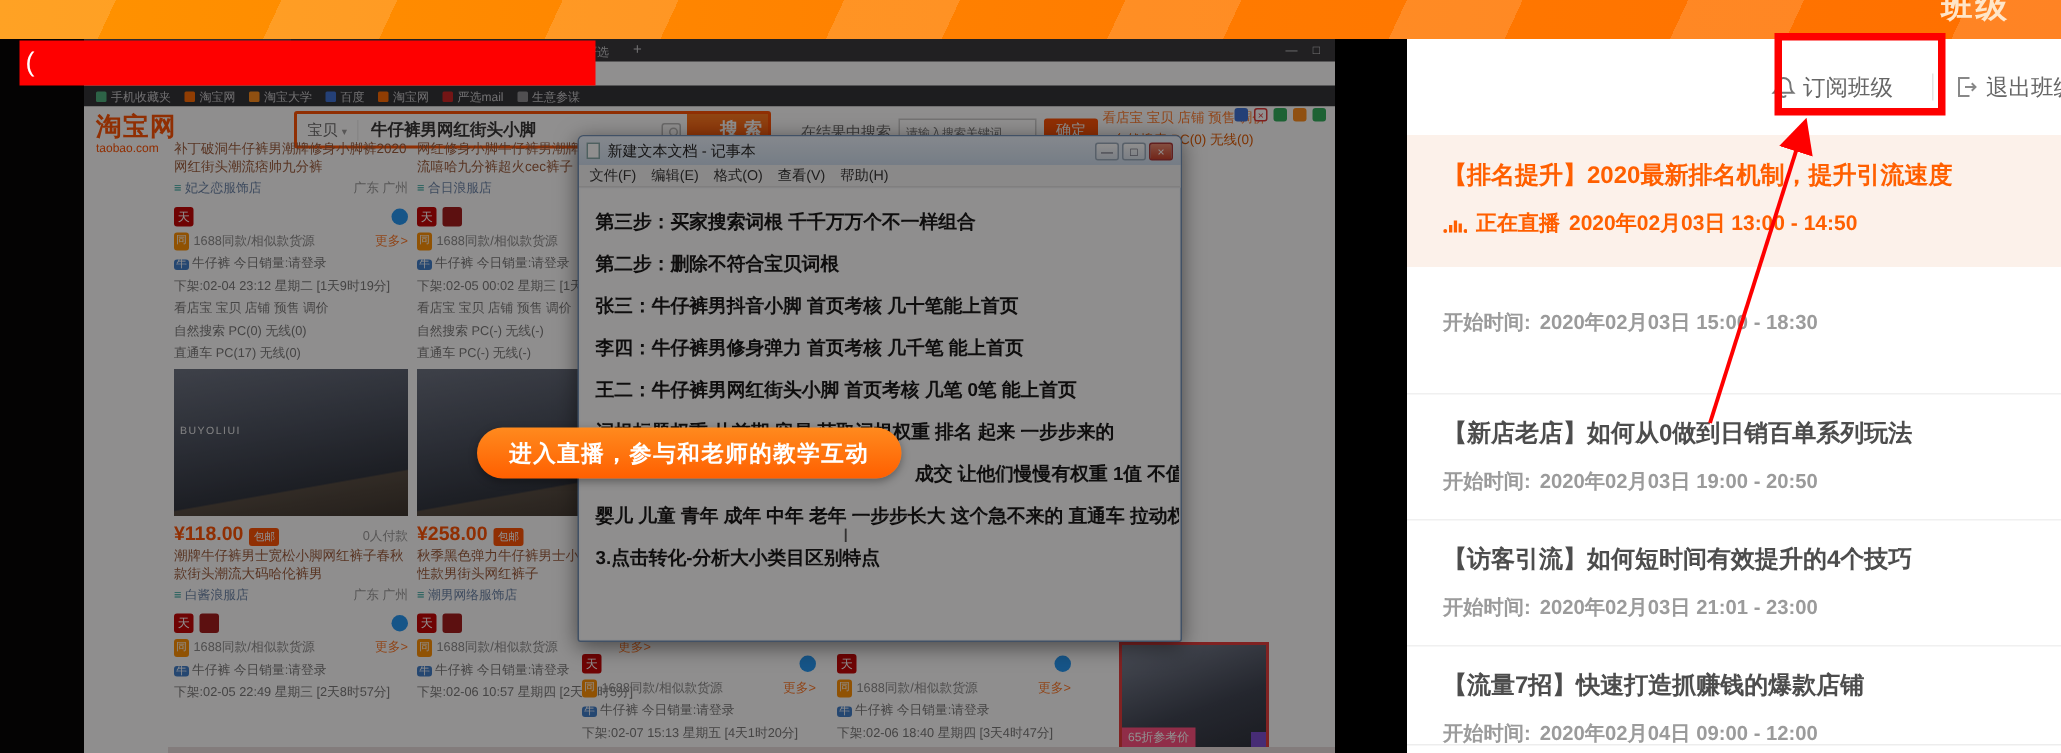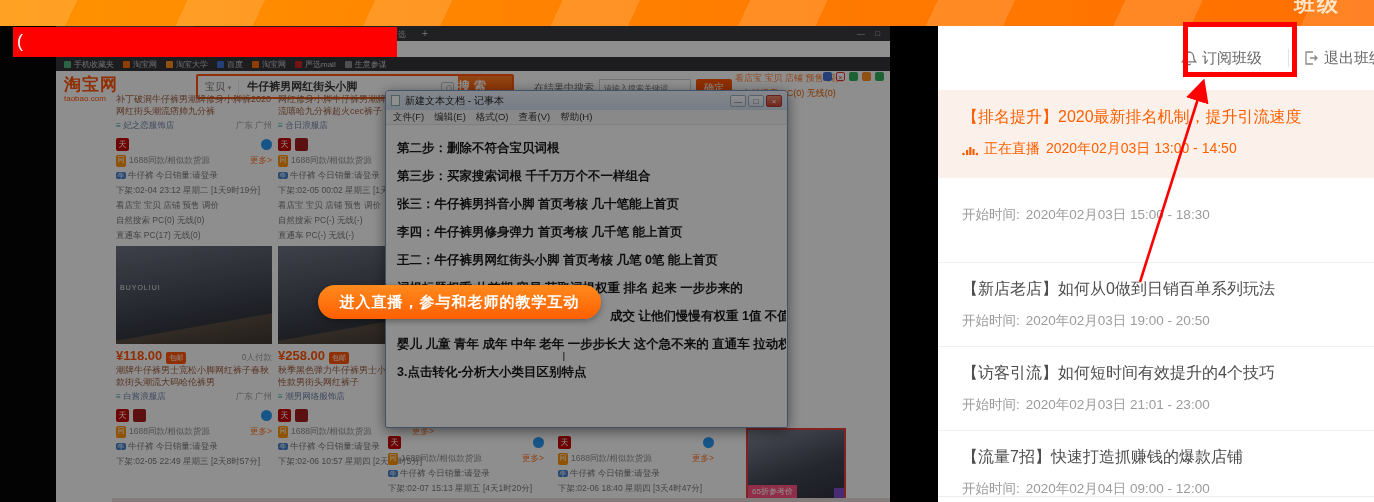--- a/index.html
+++ b/index.html
@@ -40,21 +40,21 @@
   
   .tblogo { position:absolute; left:8px; top:2px; }
   .tblogo .l1 { color:#ff5000; font-size:17px; font-weight:bold; letter-spacing:1px; }
   .tblogo .l2 { color:#ff5000; font-size:8px; margin-top:-2px; }
   .searchwrap { position:absolute; left:140px; top:3px; width:318px; height:25px; border:2px solid #ff5000; border-radius:2px; background:#fff; display:flex; align-items:center; }
   .cat { font-size:10px; color:#666; padding:0 7px; border-right:1px solid #eee; white-space:nowrap; }
   .cat .car { font-size:7px; color:#999; }
   .query { font-size:11px; color:#333; font-weight:bold; padding:0 8px; white-space:nowrap; overflow:hidden; flex:1; }
   .cam { width:13px; height:10px; border:1px solid #bbb; border-radius:2px; position:relative; margin-right:4px; flex:none; }
   .cam:after { content:""; position:absolute; left:3.5px; top:2px; width:4px; height:4px; border:1px solid #bbb; border-radius:50%; }
-  .sbtn { flex:none; width:54px; height:21px; background:linear-gradient(#ff7a1e,#ff5000); color:#fff; font-size:12px; font-weight:bold; text-align:left; line-height:21px; letter-spacing:4px;font-family:Liberation Serif, serif; }
+  .sbtn { flex:none; width:54px; height:21px; background:linear-gradient(#ff7a1e,#ff5000); color:#fff; font-size:12px; font-weight:bold; text-align:right; line-height:21px; letter-spacing:4px;font-family:Liberation Serif, serif; }
   .refine { position:absolute; left:478px; top:8px; display:flex; align-items:center; gap:5px; white-space:nowrap; }
   .refine .lbl { font-size:10px; color:#666; }
   .refine input { width:92px; height:18px; border:1px solid #ccc; font-size:8px; color:#aaa; padding:0 4px; }
   .refine .ok { width:36px; height:18px; background:#ff5000; color:#fff; font-size:10px; text-align:center; line-height:18px; border-radius:2px; }
   .plugrows { position:absolute; right:46px; top:1px; text-align:left; }
   .plugrows .r1 { font-size:9px; color:#ff7a2a; white-space:nowrap; }
   .plugrows .r2 { font-size:9px; color:#e05a00; white-space:nowrap; margin-top:2px; }
   .plugrows .r2:before { content:"●"; color:#d33; font-size:7px; margin-right:3px; }
 
   
@@ -116,21 +116,21 @@
   
   .panel { position:absolute; left:938px; top:26px; width:436px; height:476px; background:#fff; }
   .phead { position:absolute; left:0; top:0; width:436px; height:64px; display:flex; align-items:center; justify-content:flex-end; background:#fff; }
   .hbtn { display:flex; align-items:center; gap:5px; color:#666; font-size:15px; white-space:nowrap; }
   .hbtn svg { display:block; }
   .subscribe { margin-right:26px; }
   .hdivider { width:1px; height:18px; background:#e3e3e3; margin-right:14px; }
   .exit { margin-right:-10px; }
 
   .slist { position:absolute; left:0; top:64px; width:436px; }
-  .sitem { position:relative; height:84px; padding:16px 0 0 24px; }
+  .sitem { position:relative; height:84px; padding:16px 0 0 24px;font-weight:bold; }
   .sitem.live { height:88px; background:#fcf1ea; padding-top:17px; }
   .stitle { font-size:16px; color:#4d4d4d; white-space:nowrap; overflow:hidden; }
   .sitem.live .stitle { color:#ff5f00; }
   .stime { margin-top:12px; font-size:13.5px; color:#9b9b9b; display:flex; align-items:center; gap:6px; white-space:nowrap; }
   .sitem.live .stime { color:#ff5f00; font-size:14px; }
   .sep { border-top:1px solid #f0f0f0; }
   .endline { position:absolute; left:0; top:470px; width:436px; border-top:1px solid #ededed; }
 
   
   .redact { position:absolute; left:13px; top:27px; width:384px; height:30px; background:#fe0000; z-index:80;
@@ -357,22 +357,22 @@
         </span>
       </div>
       <div class="np-menu">
         <div>文件(F)</div>
         <div>编辑(E)</div>
         <div>格式(O)</div>
         <div>查看(V)</div>
         <div>帮助(H)</div>
       </div>
       <div class="np-body">
-      <div class="np-line">第二步：删除不符合宝贝词根</div>
-          <div class="np-line">第三步：买家搜索词根 千千万万个不一样组合</div>
+      <div class="np-line">第三步：买家搜索词根 千千万万个不一样组合</div>
+          <div class="np-line">第二步：删除不符合宝贝词根</div>
           <div class="np-line">张三：牛仔裤男抖音小脚 首页考核 几十笔能上首页</div>
           <div class="np-line">李四：牛仔裤男修身弹力 首页考核 几千笔 能上首页</div>
           <div class="np-line">王二：牛仔裤男网红街头小脚 首页考核 几笔 0笔 能上首页</div>
           <div class="np-line">词根标题权重 从前期 容易 获取词根权重 排名 起来 一步步来的</div>
           <div class="np-line">成交 让他们慢慢有权重 1值 不值2</div>
           <div class="np-line">婴儿 儿童 青年 成年 中年 老年 一步步长大 这个急不来的 直通车 拉动权重</div>
           <div class="np-line"></div>
           <div class="np-line"></div>
           <div class="np-line">3.点击转化-分析大小类目区别特点</div>
         </div>

